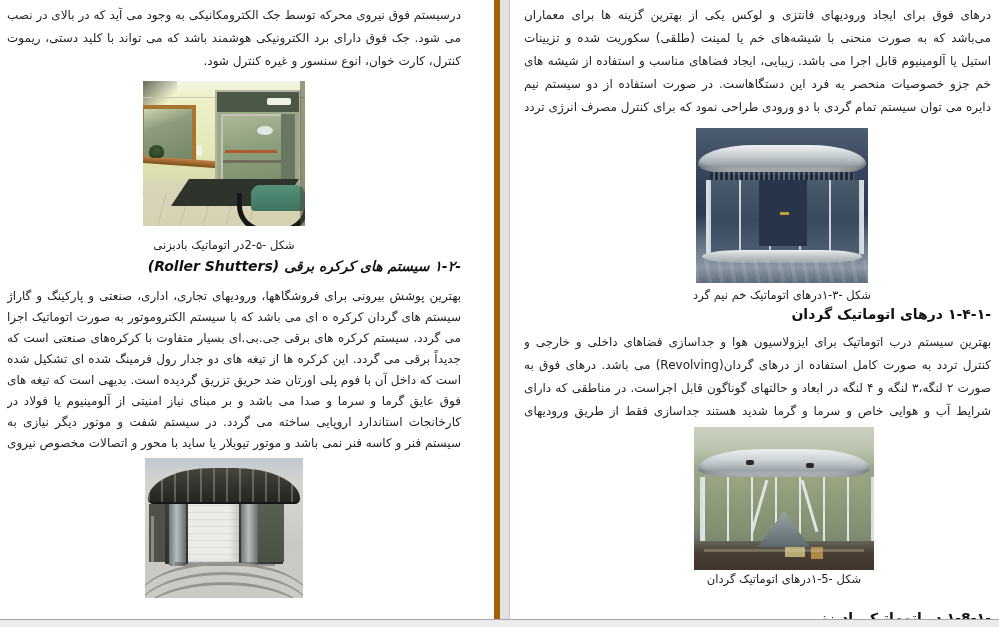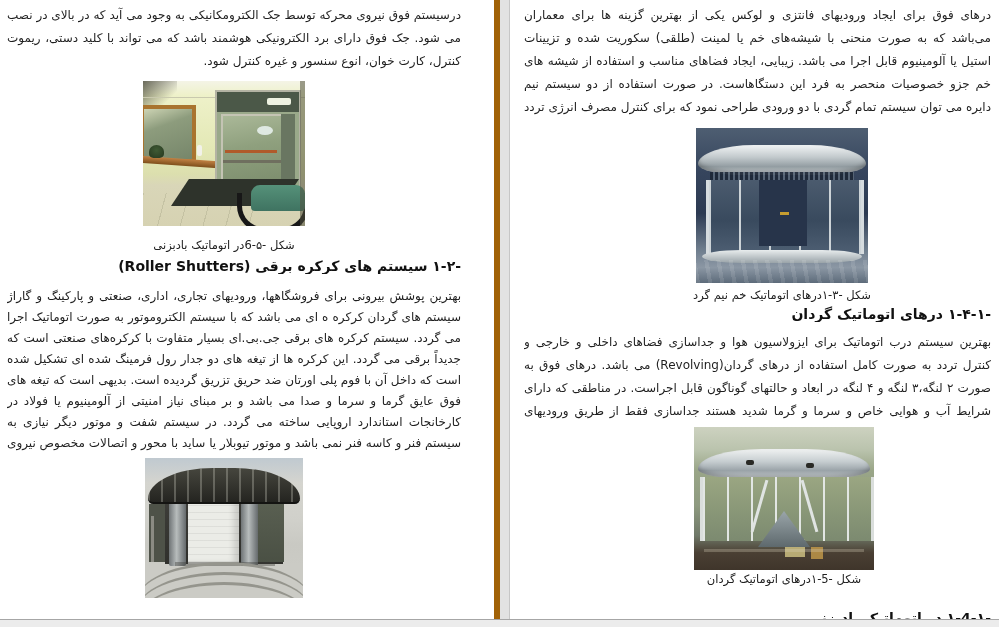--- a/index.html
+++ b/index.html
@@ -174,21 +174,21 @@
     <div class="d phC-tri"></div>
     <div class="d phC-floorline"></div>
   </div>
 
   <div class="caption" style="left:154px;top:572px;width:240px;">
     <span>شکل</span>
     <span class="num" dir="ltr">۱-5-</span><span>درهای اتوماتیک گردان</span>
   </div>
 
   <div class="heading" style="left:14px;right:9px;top:610px;">
-    <span class="num" dir="ltr">۱-4-۱-</span>
+    <span class="num" dir="ltr">۱-8-۱-</span>
     <span>در اتوماتیک بادبزنی</span>
   </div>
 </div>
 
 <div class="page page-left">
 
   <div class="para" style="left:7px;right:33px;top:4px;height:72px;line-height:23px;">درسیستم فوق نیروی محرکه توسط جک الکترومکانیکی به وجود می آید که در بالای در نصب می شود. جک فوق دارای برد الکترونیکی هوشمند باشد که می تواند با کلید دستی، ریموت کنترل، کارت خوان، انوع سنسور و غیره کنترل شود.</div>
 
   <div class="ph photoA">
     <div class="d phA-corner"></div>
@@ -209,24 +209,24 @@
     </div>
     <div class="d phA-tiles"></div>
     <div class="d phA-mat"></div>
     <div class="d phA-chairarm"></div>
     <div class="d phA-chairseat"></div>
     <div class="d phA-rightband"></div>
   </div>
 
   <div class="caption" style="left:93px;top:238px;width:262px;">
     <span>شکل</span>
-    <span class="num" dir="ltr">6-۵-</span><span>در اتوماتیک بادبزنی</span>
-  </div>
-
-  <div class="heading" style="left:24px;right:33px;top:258px;">
+    <span class="num" dir="ltr">2-۵-</span><span>در اتوماتیک بادبزنی</span>
+  </div>
+
+  <div class="heading" style="left:24px;right:33px;top:258px;font-style:italic;">
     <span class="num" dir="ltr">۱-۲-</span>
     <span>سیستم های کرکره برقی</span>
     <span dir="ltr">(Roller Shutters)</span>
   </div>
 
   <div class="para" style="left:7px;right:33px;top:286px;height:168px;line-height:21px;">بهترین پوشش بیرونی برای فروشگاهها، ورودیهای تجاری، اداری، صنعتی و پارکینگ و گاراژ سیستم های گردان کرکره ه ای می باشد که با سیستم الکتروموتور به صورت اتوماتیک اجرا می گردد. سیستم کرکره های برقی جی.بی.ای بسیار متفاوت با کرکره‌های صنعتی است که جدیداً برقی می گردد. این کرکره ها از تیغه های دو جدار رول فرمینگ شده ای تشکیل شده است که داخل آن با فوم پلی اورتان ضد حریق تزریق گردیده است. بدیهی است که تیغه های فوق عایق گرما و سرما و صدا می باشد و بر مبنای نیاز امنیتی از آلومینیوم یا فولاد در کارخانجات استاندارد اروپایی ساخته می گردد. در سیستم شفت و موتور دیگر نیازی به سیستم فنر و کاسه فنر نمی باشد و موتور تیوبلار یا ساید با محور و اتصالات مخصوص نیروی محرکه بالابری کاملاً مطمئن و بی دردسر را فراهم می آورد. سیستم های فوق با کیفیت بالا دارای تمام استانداردهای کرکره های اروپایی می باشد.</div>
 
   <div class="ph photoD">
     <div class="d phD-steps"></div>
     <div class="d phD-opening"></div>

